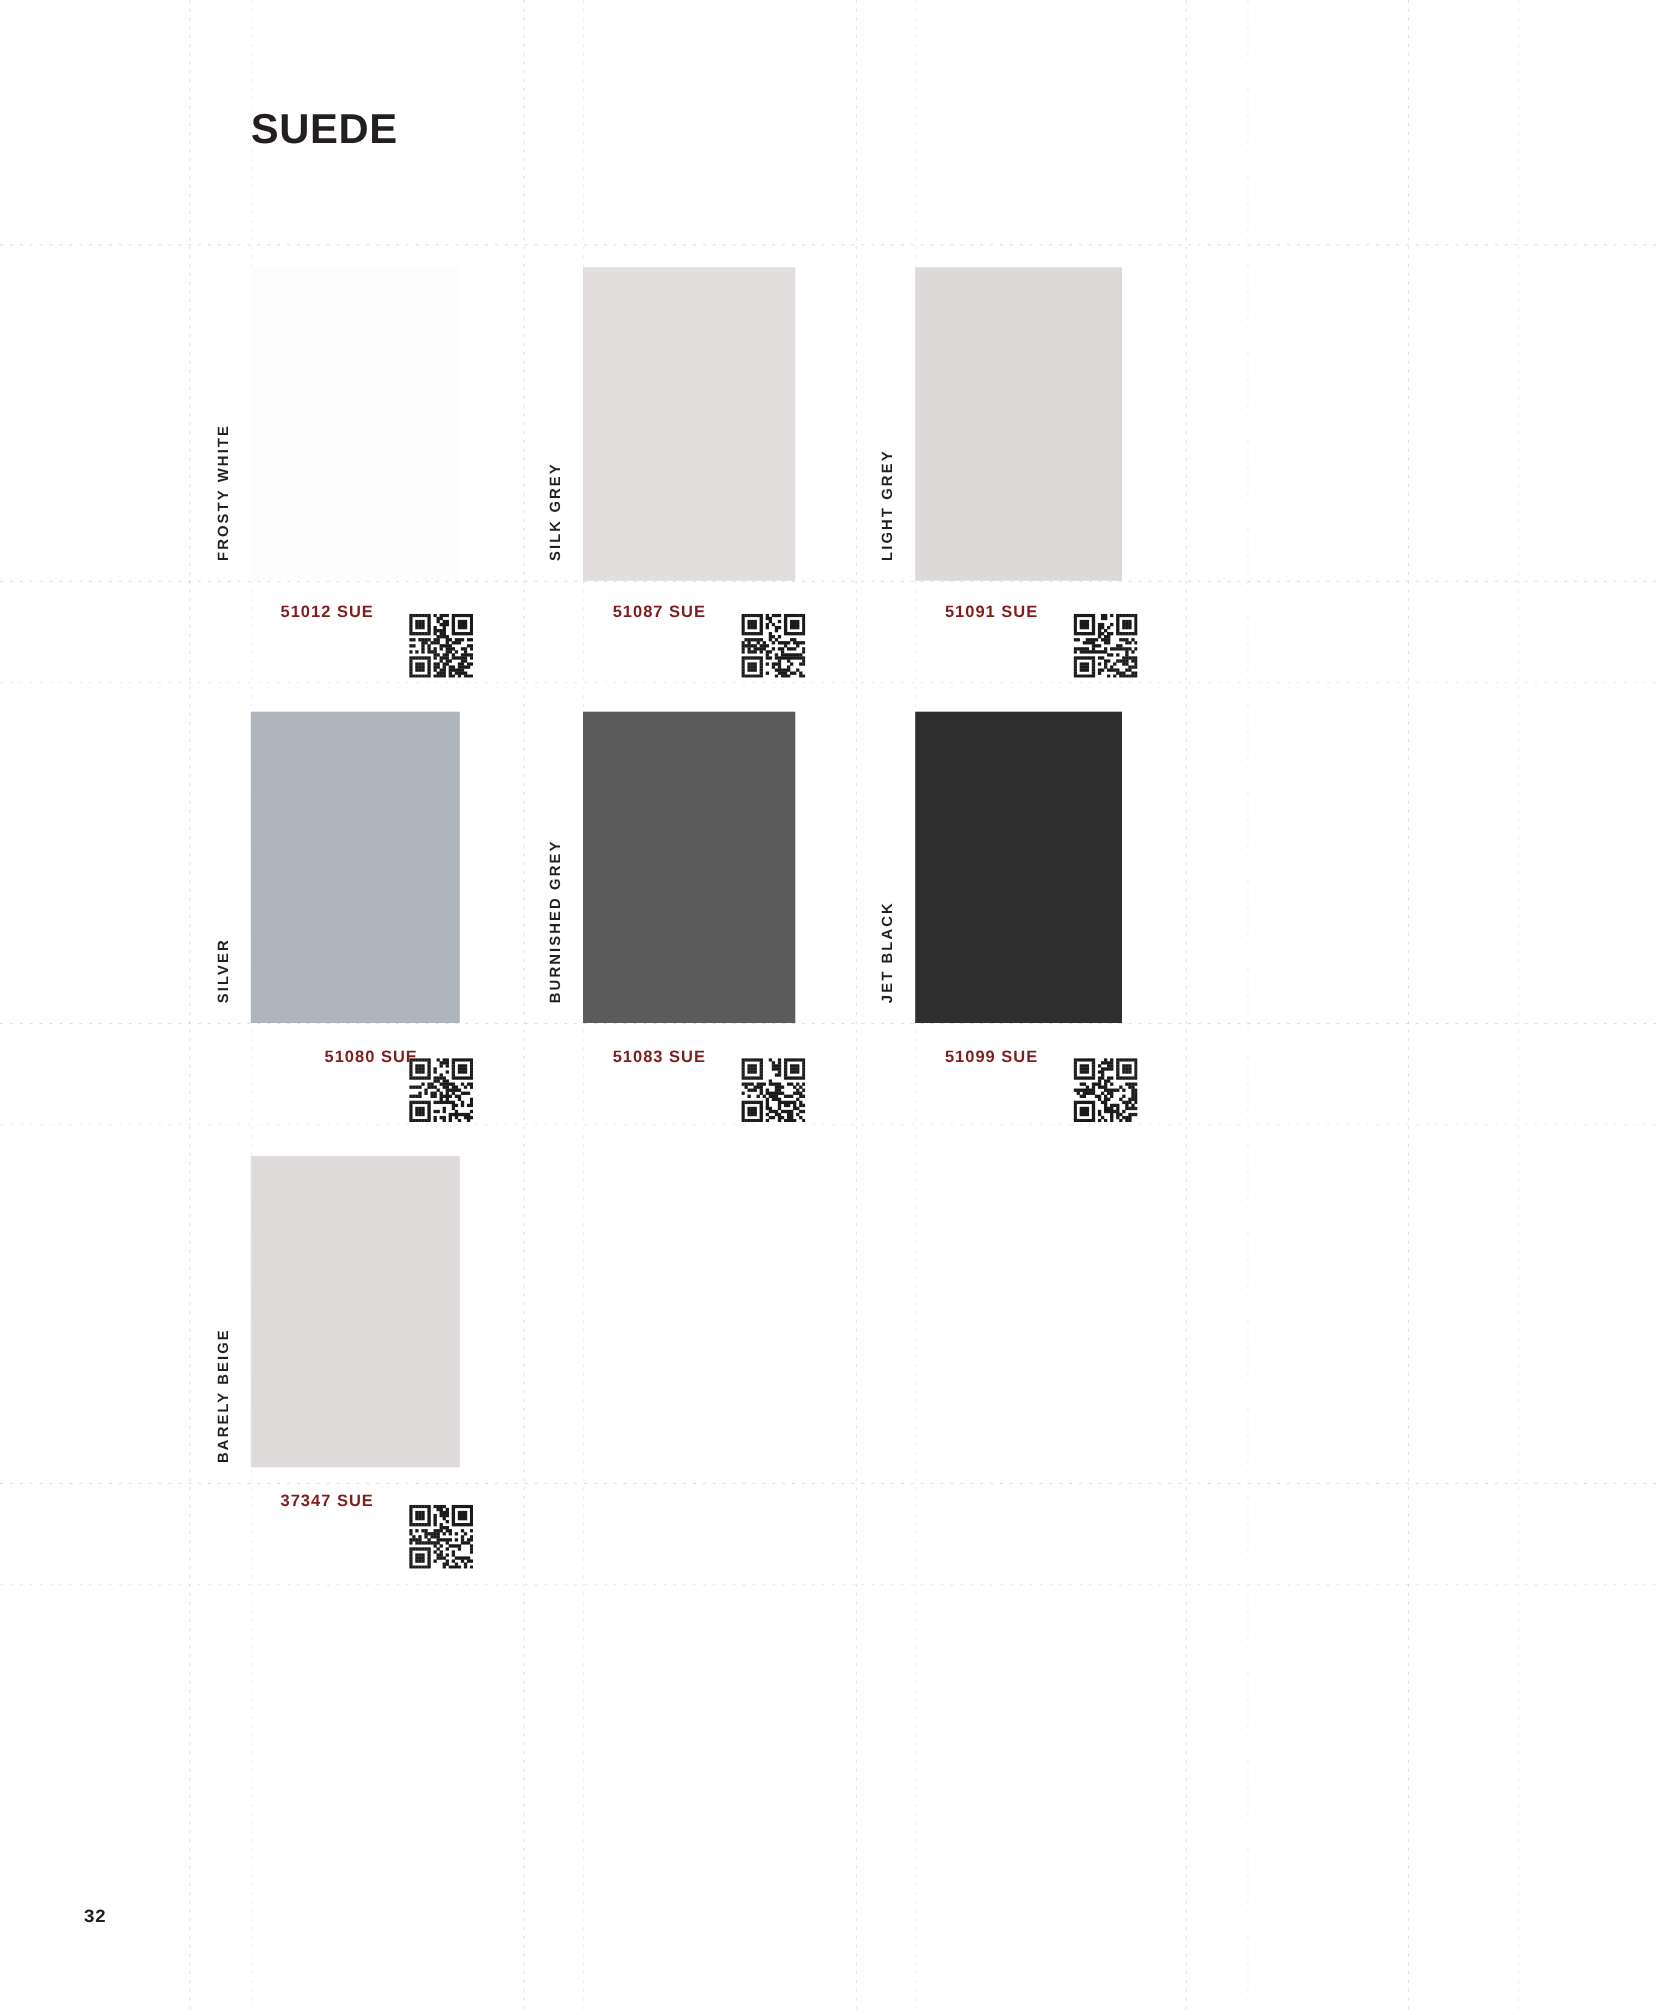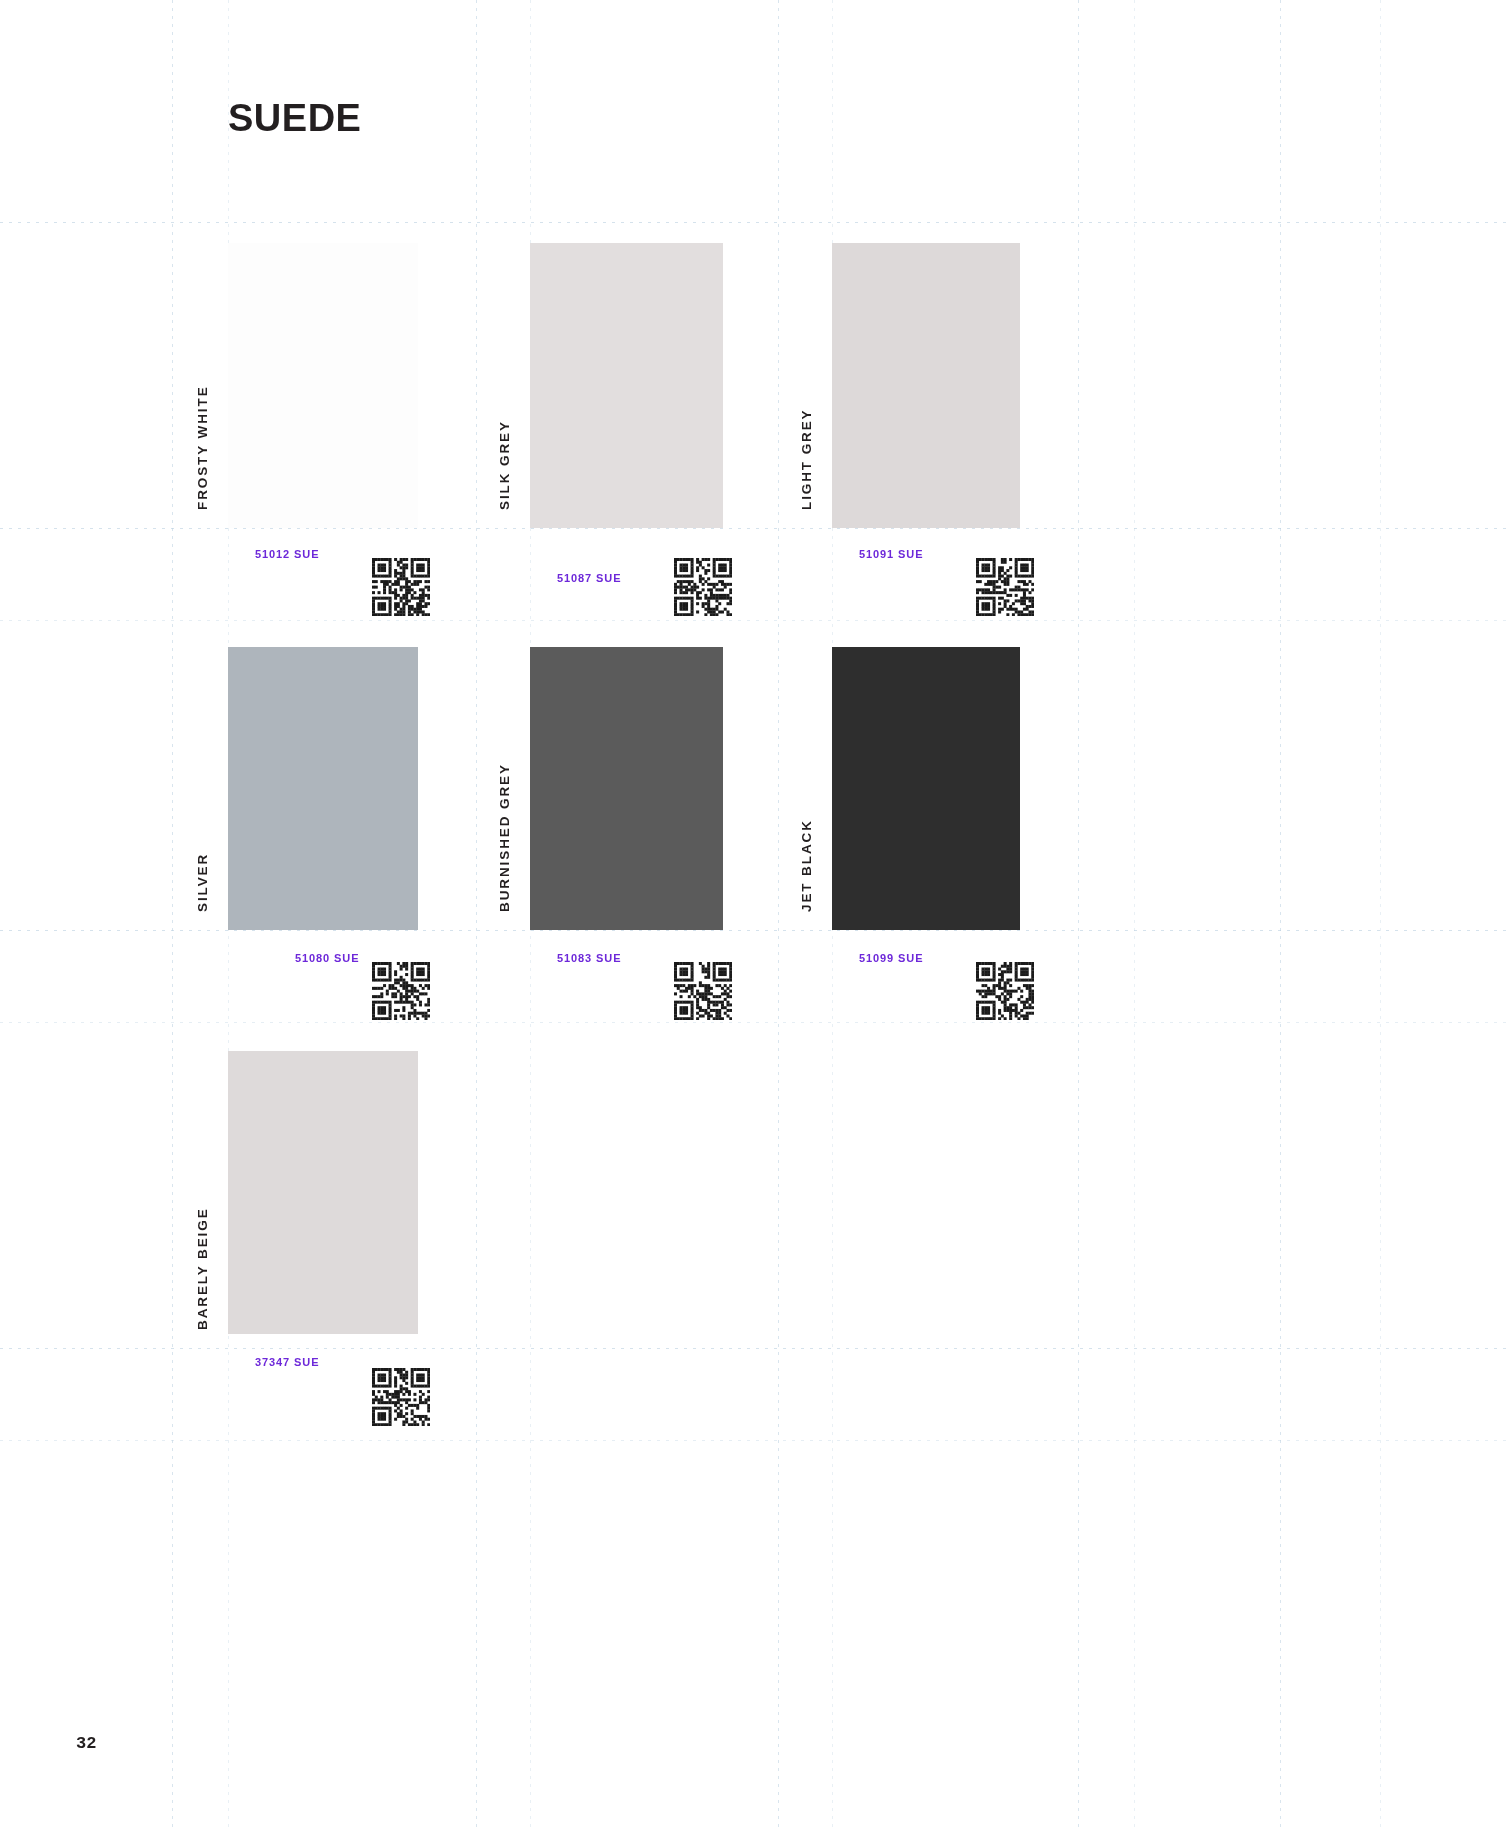--- a/index.html
+++ b/index.html
@@ -78,24 +78,24 @@
     transform: rotate(180deg);
     font-size: 13.5px;
     font-weight: 700;
     letter-spacing: 1.9px;
     color: #231f20;
     white-space: nowrap;
     line-height: 1;
   }
   .code {
     position: absolute;
-    font-size: 11px;
+    font-size: 15px;
     font-weight: 700;
     letter-spacing: 0.9px;
-    color: #6d28d9;
+    color: #7f1d1d;
     white-space: nowrap;
   }
 
   
   .qr {
     position: absolute;
     width: 58px;
     height: 58px;
     background: #ffffff;
   }
@@ -392,21 +392,21 @@
             <rect x="44.19" y="55.24" width="3.01" height="3.01"></rect>
             <rect x="49.71" y="55.24" width="3.01" height="3.01"></rect>
             <rect x="52.48" y="55.24" width="3.01" height="3.01"></rect>
             <rect x="55.24" y="55.24" width="3.01" height="3.01"></rect>
           </svg>
         </div>
       </div>
       <div class="cell" style="left: 0px; top: 0px; width: 1507px; height: 1832px;">
         <div class="chip" style="left: 530px; top: 243px; width: 193px; height: 285px; background: rgb(226, 222, 222);"></div>
         <div class="vlabel" style="left: 498px; top: 310px; height: 200px; display: flex; align-items: flex-end; justify-content: flex-start;">SILK GREY</div>
-        <div class="code" style="left: 557px; top: 572px; text-align: right;">51087 SUE</div>
+        <div class="code" style="left: 557px; top: 548px; text-align: right;">51087 SUE</div>
         <div class="qr" style="left: 674px; top: 558px;">
           <svg width="58" height="58" viewBox="0 0 58 58" fill="#1a1a1a">
             <rect width="58" height="58" fill="#ffffff"></rect>
             <rect x="0.00" y="0.00" width="3.01" height="3.01"></rect>
             <rect x="2.76" y="0.00" width="3.01" height="3.01"></rect>
             <rect x="5.52" y="0.00" width="3.01" height="3.01"></rect>
             <rect x="8.29" y="0.00" width="3.01" height="3.01"></rect>
             <rect x="11.05" y="0.00" width="3.01" height="3.01"></rect>
             <rect x="13.81" y="0.00" width="3.01" height="3.01"></rect>
             <rect x="16.57" y="0.00" width="3.01" height="3.01"></rect>

